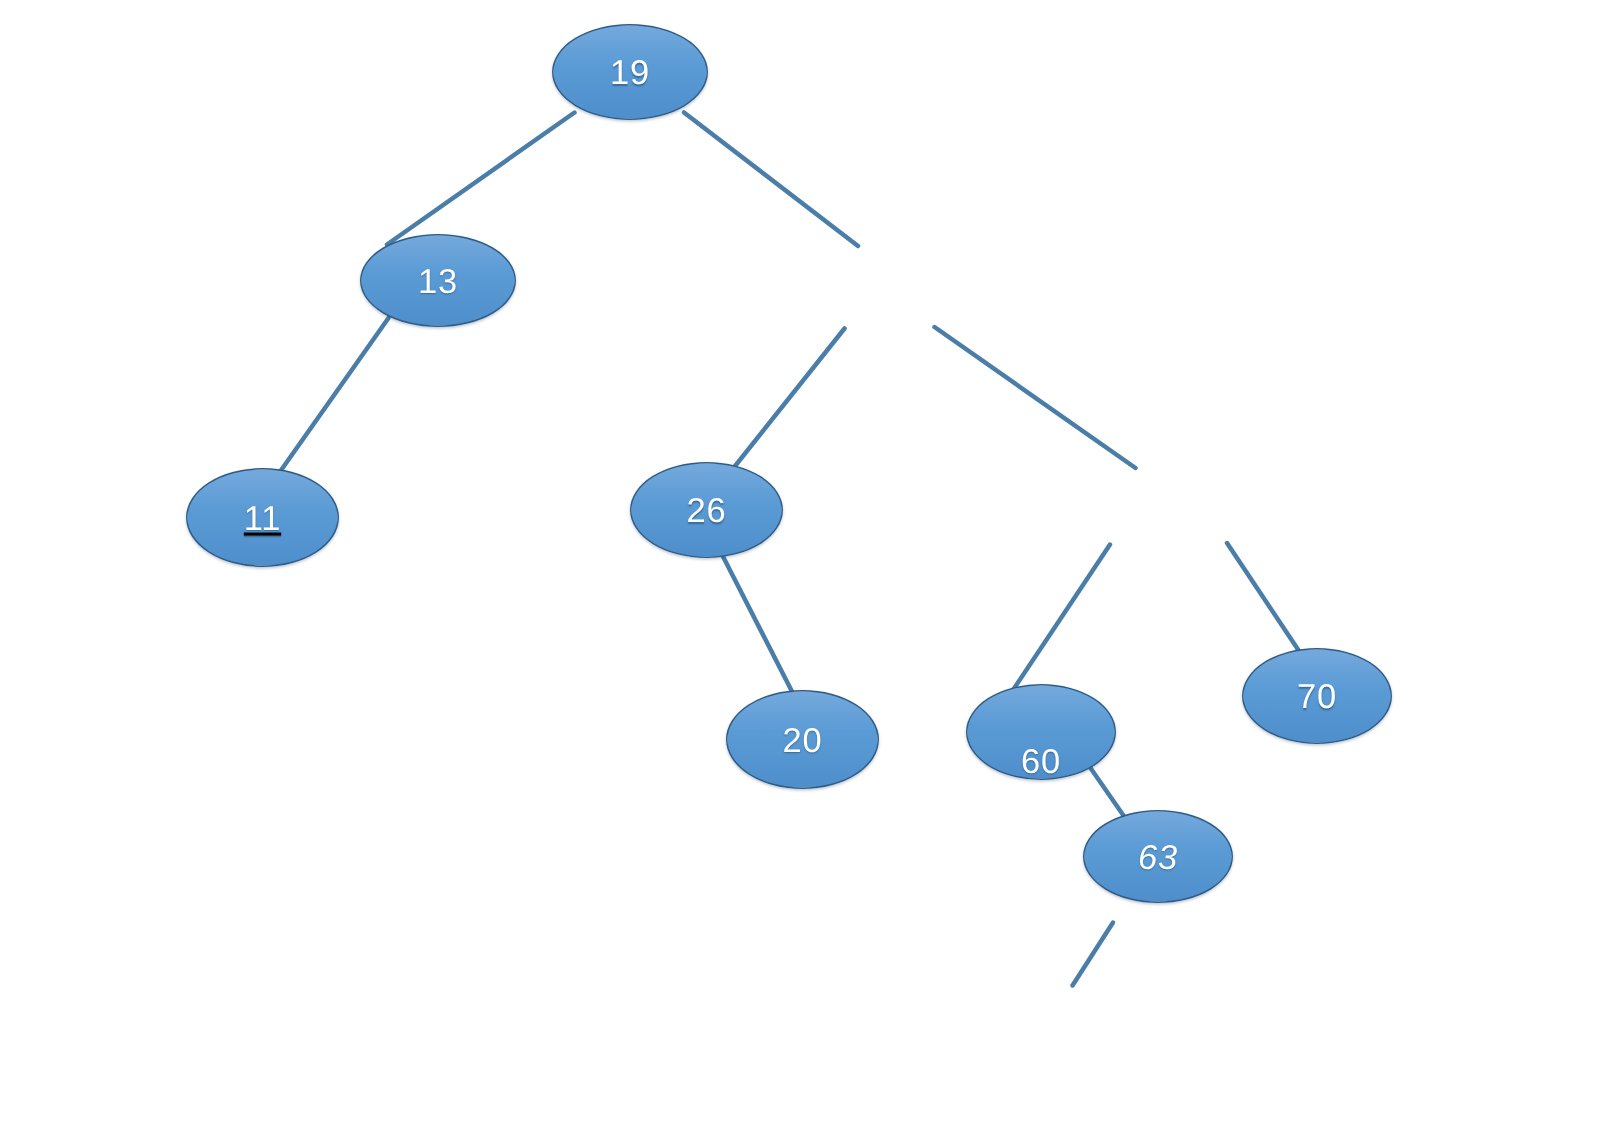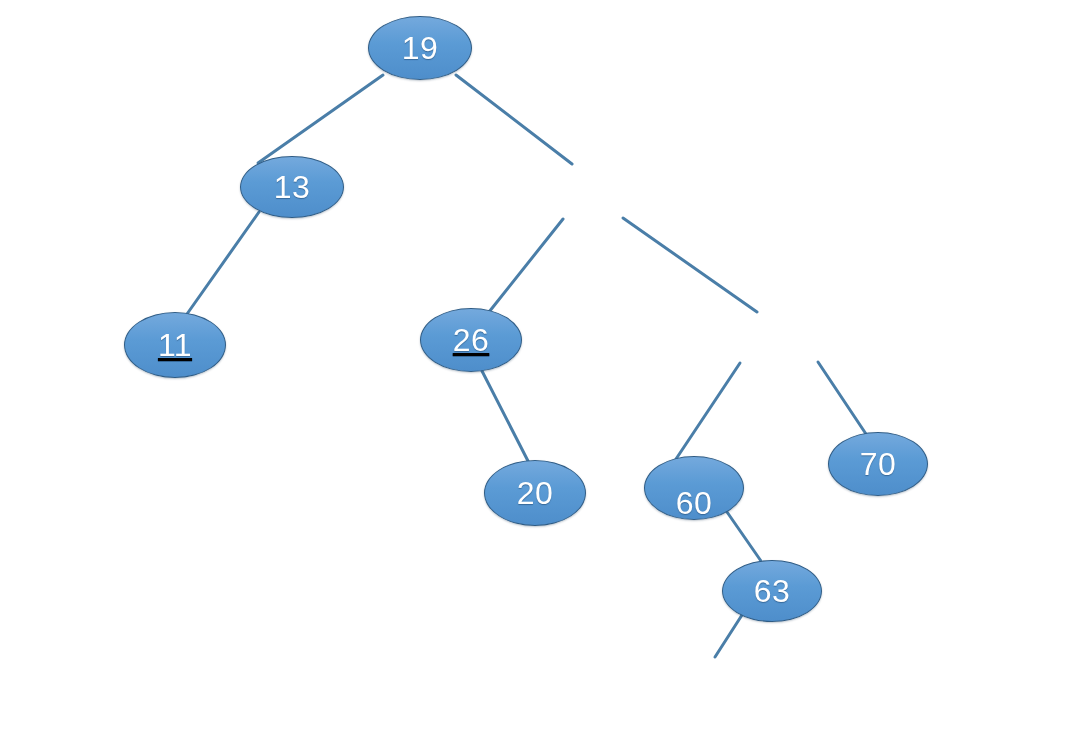--- a/index.html
+++ b/index.html
@@ -38,21 +38,21 @@
     justify-content: center;
     border-radius: 50%;
     box-sizing: border-box;
     background: linear-gradient(to bottom, #74a9dd 0%, #5b9bd5 42%, #4e8ecb 100%);
     border: 1.6px solid #2f5c85;
     box-shadow: 0 1px 2px rgba(20,50,80,0.28);
   }
   .tree-node .node-label {
     color: #ffffff;
     font-family: "Liberation Sans", sans-serif;
-    font-size: 32px;
+    font-size: 23px;
     font-weight: 400;
     letter-spacing: 0.5px;
     line-height: 1;
     text-shadow: 0 1px 1px rgba(30,70,110,0.55);
     user-select: none;
   }
 </style>
 </head>
 <body>
 
@@ -72,29 +72,29 @@
   <div id="node-layer">
       <div class="tree-node" style="left: 368px; top: 16px; width: 104px; height: 64px;">
         <span class="node-label">19</span>
       </div>
       <div class="tree-node" style="left: 240px; top: 156px; width: 104px; height: 62px;">
         <span class="node-label">13</span>
       </div>
       <div class="tree-node" style="left: 124px; top: 312px; width: 102px; height: 66px; text-decoration: underline;">
         <span class="node-label">11</span>
       </div>
-      <div class="tree-node" style="left: 420px; top: 308px; width: 102px; height: 64px; text-decoration: underline;">
+      <div class="tree-node" style="left: 420px; top: 308px; width: 102px; height: 64px;">
         <span class="node-label">26</span>
       </div>
       <div class="tree-node" style="left: 484px; top: 460px; width: 102px; height: 66px;">
         <span class="node-label">20</span>
       </div>
       <div class="tree-node" style="left: 644px; top: 456px; width: 100px; height: 64px; align-items: flex-end;">
         <span class="node-label">60</span>
       </div>
       <div class="tree-node" style="left: 828px; top: 432px; width: 100px; height: 64px; align-items: center;">
         <span class="node-label">70</span>
       </div>
-      <div class="tree-node" style="left: 722px; top: 560px; width: 100px; height: 62px;">
+      <div class="tree-node" style="left: 722px; top: 540px; width: 100px; height: 62px; font-style: italic;">
         <span class="node-label">63</span>
       </div>
     </div>
 </div>
 
 </body></html>

